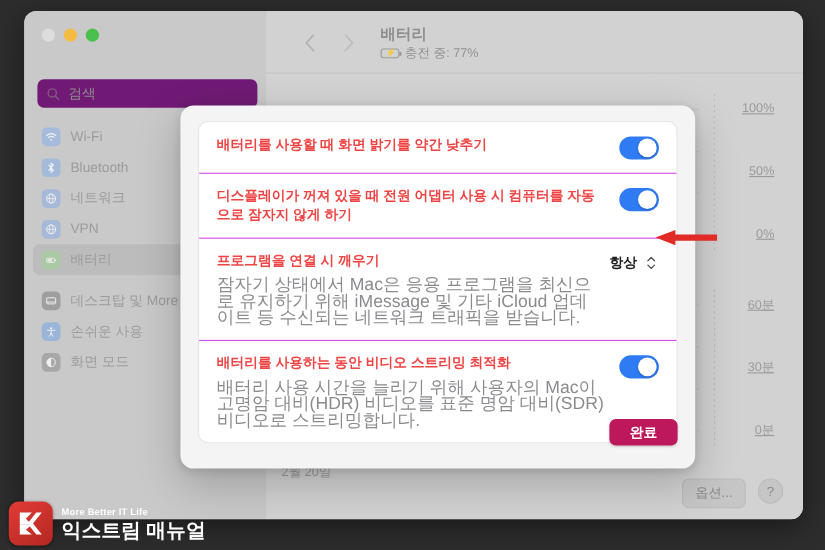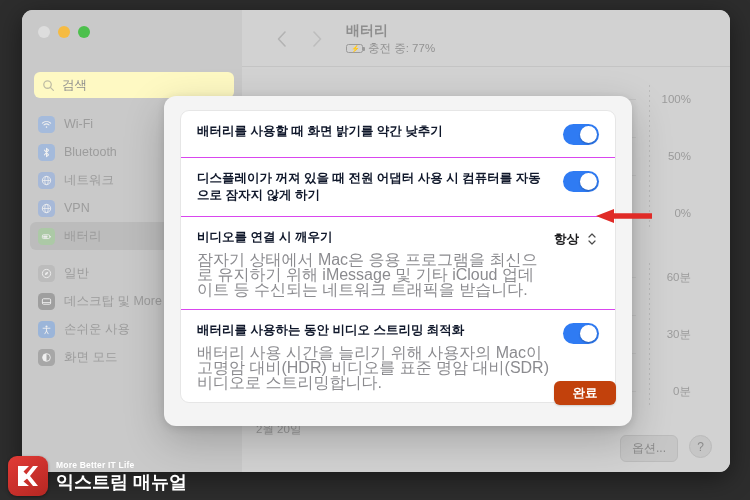--- a/index.html
+++ b/index.html
@@ -27,21 +27,21 @@
     background: #c9c9c9;
   }
   .traffic { position: absolute; left: 16px; top: 16px; display: flex; gap: 8px; }
   .tl { width: 12px; height: 12px; border-radius: 50%; }
   .tl.close { background: #dddddd; }
   .tl.min { background: #f6bb42; }
   .tl.max { background: #4cc04c; }
 
   .search-field {
     position: absolute; left: 12px; top: 62px; width: 200px; height: 26px;
-    background: #fef9c3; border-radius: 6px;
+    background: #701a75; border-radius: 6px;
     display: flex; align-items: center; padding: 0 8px; gap: 7px;
   }
   .search-icon { width: 13px; height: 13px; flex: 0 0 auto; opacity: .55; }
   .search-ph { font-size: 12.5px; color: #8d8d8d; }
 
   .nav { position: absolute; left: 8px; top: 100px; right: 8px; }
   .nav-group { margin-bottom: 9px; }
   .nav-item {
     display: flex; align-items: center; gap: 9px;
     height: 28px; padding: 0 8px; border-radius: 6px;
@@ -100,22 +100,22 @@
   .divider-h { position: absolute; left: 0; right: 0; top: 56px; height: 1px; background: #c4c4c4; }
 
   
   .charts { position: absolute; left: 0; right: 0; top: 57px; bottom: 46px; }
   .chart { position: absolute; left: 14px; right: 18px; }
   .chart.top { top: 18px; height: 165px; }
   .chart.bottom { top: 196px; height: 165px; }
   .plot { position: absolute; left: 0; right: 76px; top: 0; bottom: 26px; }
   .gridline { position: absolute; left: 0; right: 0; height: 1px; background: #c6c6c6; }
   .ylab {
-    position: absolute; right: 21px; font-size: 11.5px; color: #9b9b9b;
-    transform: translateY(-50%); white-space: nowrap;
+    position: absolute; right: 8px; font-size: 11.5px; color: #9b9b9b;
+    transform: translateY(-50%); white-space: nowrap; text-decoration: underline;
   }
   .vdots {
     position: absolute; top: 0; bottom: 20px; width: 1px;
     background: repeating-linear-gradient(to bottom,#bcbcbc 0 2px,transparent 2px 5px);
   }
   .bars { position: absolute; left: 0; right: 0; bottom: 0; top: 0; display: flex; align-items: flex-end; gap: 1.5px; }
   .bar { flex: 1 1 auto; background: #8fc48c; border-radius: 1px; }
   .bar.pale { background: #c3dcc0; }
   .xlab { position: absolute; bottom: 6px; font-size: 11.5px; color: #9b9b9b; }
   .xlab2 { position: absolute; bottom: -9px; font-size: 11.5px; color: #9b9b9b; }
@@ -145,21 +145,21 @@
     overflow: hidden;
   }
   .sheet-card {
     position: absolute; left: 16px; right: 16px; top: 14px;
     background: #fff; border-radius: 9px;
     border: 1px solid #e6e6e6;
   }
   .row { display: flex; align-items: flex-start; padding: 12px 16px; gap: 12px; }
   .row + .row { border-top: 1px solid #d946ef; }
   .row-main { flex: 1 1 auto; min-width: 0; }
-  .row-title { font-size: 12.5px; font-weight: 700; color: #0f172a; line-height: 17px; }
+  .row-title { font-size: 12.5px; font-weight: 700; color: #ef4444; line-height: 17px; }
   .row-desc { font-size: 16px; color: #8b8b8f; line-height: 15px; margin-top: 6px; }
   .row-ctl { flex: 0 0 auto; display: flex; align-items: center; padding-top: 1px; }
 
   .toggle {
     width: 36px; height: 21px; border-radius: 11px; background: #2f7bf3;
     position: relative;
   }
   .toggle .knob {
     position: absolute; right: 2px; top: 2px;
     width: 17px; height: 17px; border-radius: 50%; background: #fff;
@@ -174,21 +174,21 @@
     width: 14px; height: 18px; display: flex; flex-direction: column;
     align-items: center; justify-content: center; gap: 2px;
     color: #4b4b4b;
   }
   .popup .chev svg { width: 8px; height: 5px; display: block; }
 
   .sheet-footer { position: absolute; left: 0; right: 0; bottom: 0; height: 54px; }
   .done-btn {
     position: absolute; right: 16px; top: 9px;
     width: 62px; height: 24px; border-radius: 6px;
-    background: #c2410c;
+    background: #be185d;
     color: #fff; font-size: 12.5px; font-weight: 700;
     display: flex; align-items: center; justify-content: center;
     box-shadow: 0 1px 2px rgba(0,0,0,.16);
   }
 
   
   .arrow { position: absolute; left: 596px; top: 208px; width: 56px; height: 16px; }
   .arrow svg { width: 100%; height: 100%; display: block; }
 
   
@@ -274,29 +274,20 @@
                   <rect x="2" y="5.5" width="10.5" height="5.5" rx="1.6" fill="none" stroke="#fff" stroke-width="1.3"></rect>
                   <rect x="13.2" y="7.2" width="1.4" height="2.2" rx=".5" fill="#fff"></rect>
                   <rect x="3.3" y="6.8" width="6" height="3" rx=".7" fill="#fff"></rect>
                 </svg>
             </span>
             <span>배터리</span>
           </div>
         </div>
 
         <div class="nav-group">
-          <div class="nav-item">
-            <span class="ic gen">
-              <svg viewBox="0 0 16 16">
-                  <circle cx="8" cy="8" r="6" fill="none" stroke="#fff" stroke-width="1.3"></circle>
-                  <path d="M10.5 5.5L6.6 6.8 5.5 10.5l3.9-1.3z" fill="#fff"></path>
-                </svg>
-            </span>
-            <span>일반</span>
-          </div>
           <div class="nav-item">
             <span class="ic dock">
               <svg viewBox="0 0 16 16">
                   <rect x="2" y="4" width="12" height="8" rx="1.6" fill="none" stroke="#fff" stroke-width="1.3"></rect>
                   <line x1="2" y1="9.6" x2="14" y2="9.6" stroke="#fff" stroke-width="1.3"></line>
                 </svg>
             </span>
             <span>데스크탑 및 More</span>
           </div>
           <div class="nav-item">
@@ -429,21 +420,21 @@
           </div>
           <div class="row-ctl">
             <div class="toggle">
                 <span class="knob"></span>
               </div>
           </div>
         </div>
 
         <div class="row">
           <div class="row-main">
-            <div class="row-title">비디오를 연결 시 깨우기</div>
+            <div class="row-title">프로그램을 연결 시 깨우기</div>
             <div class="row-desc">잠자기 상태에서 Mac은 응용 프로그램을 최신으로 유지하기 위해 iMessage 및 기타 iCloud 업데이트 등 수신되는 네트워크 트래픽을 받습니다.</div>
           </div>
           <div class="row-ctl">
             <div class="popup">
               <span>항상</span>
               <span class="chev">
                 <svg viewBox="0 0 8 5">
                     <path d="M1 4L4 1l3 3" fill="none" stroke="#4b4b4b" stroke-width="1.2" stroke-linecap="round" stroke-linejoin="round"></path>
                   </svg>
                 <svg viewBox="0 0 8 5">

